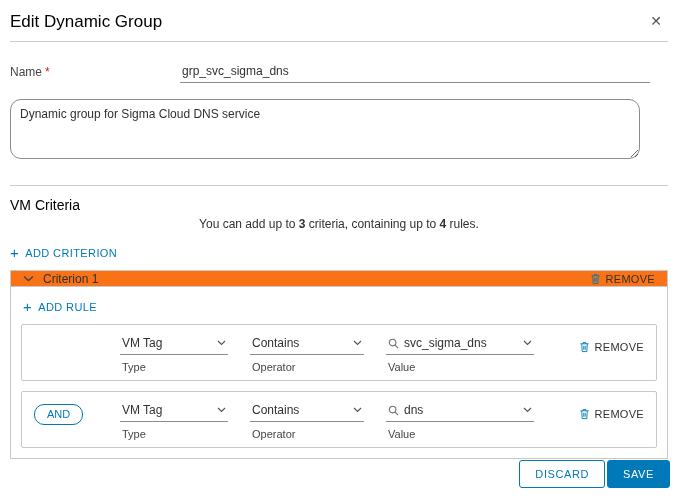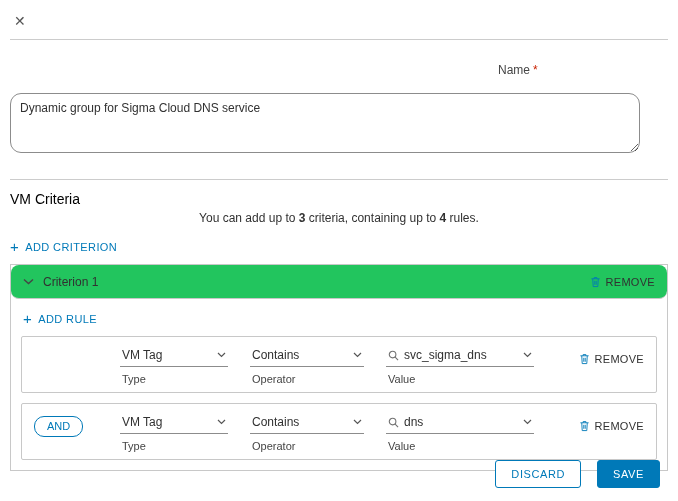--- a/index.html
+++ b/index.html
@@ -9,21 +9,21 @@
     overflow:hidden;
   }
   .dialog { position:relative; width:678px; height:501px; padding:12px 10px 0 10px; }
 
   
   .dialog-header { display:flex; justify-content:space-between; align-items:flex-start; padding:0 2px 9px 0; border-bottom:1px solid #cccccc; }
   .dialog-title { font-size:17px; font-weight:500; color:#000000; }
   .close-btn { background:none; border:none; font-size:14px; color:#565656; cursor:pointer; line-height:1; padding:2px 4px; }
 
   
-  .form-row { display:flex; align-items:flex-start; margin-top:20px;justify-content:flex-end; }
+  .form-row { display:flex; align-items:flex-start; margin-top:20px; }
   .form-label { width:170px; flex:0 0 170px; font-size:12px; color:#454545; padding-top:3px; }
   .required { color:#c92100; margin-left:3px; }
   .name-input {
     flex:1; margin-right:18px; border:none; border-bottom:1px solid #8c8c8c;
     font-family:"Liberation Sans", sans-serif; font-size:12px; color:#313131;
     padding:2px 2px 4px 2px; outline:none; background:transparent;
   }
   .desc-row { margin-top:16px; }
   .desc-input {
     flex:1; margin-right:28px; height:60px; border:1px solid #8c8c8c; border-radius:11px;
@@ -43,22 +43,22 @@
     color:#0079b8; font-family:"Liberation Sans", sans-serif; font-size:11px; font-weight:500;
     letter-spacing:.4px; text-transform:uppercase;
   }
   .link-btn .plus { font-size:15px; font-weight:400; margin-right:6px; line-height:1; }
   .add-criterion { margin:14px 0 10px 0; }
   .add-rule { margin:2px 0 10px 2px; }
 
   
   .criterion-panel { border:1px solid #c8c8c8; }
   .criterion-header {
-    display:flex; align-items:center; background:#22c55e; border-bottom:1px solid #c8c8c8;
-    padding:6px 12px; height:34px;border-radius:8px;
+    display:flex; align-items:center; background:#f97316; border-bottom:1px solid #c8c8c8;
+    padding:6px 12px; height:16px;
   }
   .criterion-header .chev { display:inline-flex; cursor:pointer; margin-right:9px; }
   .criterion-title { font-size:12px; color:#313131; }
   .remove-btn {
     display:inline-flex; align-items:center; gap:5px; background:none; border:none; cursor:pointer;
     font-family:"Liberation Sans", sans-serif; font-size:11px; color:#313131; letter-spacing:.3px;
   }
   .criterion-header .remove-btn { margin-left:auto; }
   .criterion-body { padding:10px 10px 10px 10px; background:#ffffff; }
 
@@ -81,39 +81,41 @@
     display:flex; align-items:center; border-bottom:1px solid #8c8c8c;
     padding:1px 2px 4px 2px; font-size:12px; color:#313131; cursor:pointer;
   }
   .select-box .select-value { white-space:nowrap; overflow:hidden; }
   .select-box .caret { margin-left:auto; display:inline-flex; padding-left:6px; }
   .select-box .search { display:inline-flex; margin-right:5px; }
   .field-label { font-size:11px; color:#454545; margin-top:6px; padding-left:2px; }
   .rule-remove { margin-left:auto; padding-top:6px; }
 
   
-  .dialog-footer { position:absolute; right:18px; bottom:13px; display:flex; gap:16px; }
+  .dialog-footer { position:absolute; right:8px; bottom:13px; display:flex; gap:2px; }
   .btn {
     font-family:"Liberation Sans", sans-serif; font-size:11px; font-weight:500; letter-spacing:.6px;
     text-transform:uppercase; padding:7px 15px; border-radius:3px; cursor:pointer; line-height:1.1;
   }
   .btn-outline { background:#ffffff; border:1px solid #0079b8; color:#0079b8; }
   .btn-primary { background:#0079b8; border:1px solid #0079b8; color:#ffffff; }
 </style>
 </head>
 <body>
 
 <div class="dialog">
 
   <div class="dialog-header">
+    <h1 class="dialog-title">Edit Dynamic Group</h1>
     <button class="close-btn">✕</button>
   </div>
 
   <div class="form-row">
     <label class="form-label"><span>Name</span><span class="required">*</span></label>
+    <input class="name-input" type="text" value="grp_svc_sigma_dns" style="">
   </div>
 
   <div class="form-row desc-row">
     <textarea class="desc-input" style="">Dynamic group for Sigma Cloud DNS service</textarea>
   </div>
 
   <div class="section-divider"></div>
 
   <h2 class="section-title">VM Criteria</h2>
   <p class="section-subtext"><span>You can add up to </span><b>3</b><span> criteria, containing up to </span><b>4</b><span> rules.</span></p>

